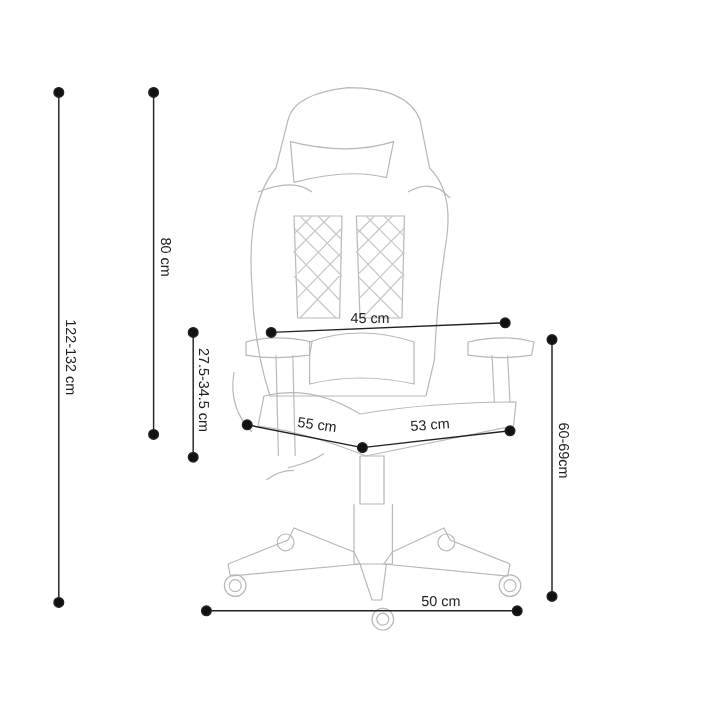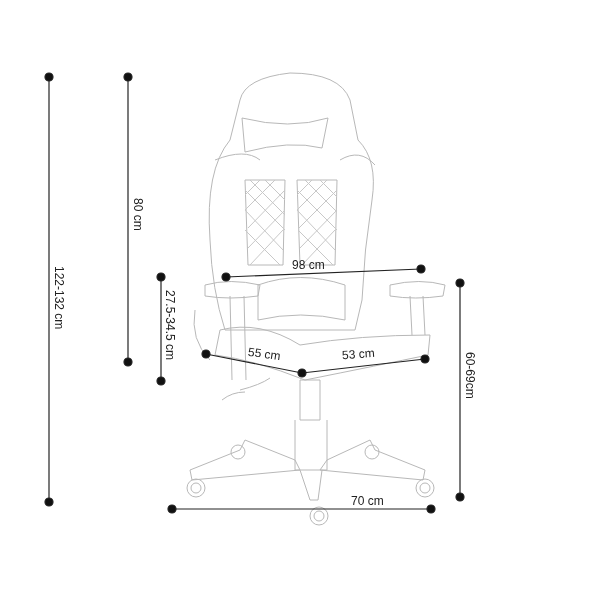--- a/index.html
+++ b/index.html
@@ -78,18 +78,18 @@
         <circle cx="460" cy="497" r="4"></circle>
       <line x1="172" y1="509" x2="431" y2="509"></line>
         <circle cx="172" cy="509" r="4"></circle>
         <circle cx="431" cy="509" r="4"></circle>
     </g>
   </svg>
 
   <div class="lbl rot" style="left:66px;top:266px;">122-132 cm</div>
   <div class="lbl rot" style="left:145px;top:198px;">80 cm</div>
   <div class="lbl rot" style="left:177px;top:290px;">27.5-34.5 cm</div>
-  <div class="lbl" style="left:292px;top:258px;">98 cm</div>
+  <div class="lbl" style="left:292px;top:258px;">45 cm</div>
   <div class="lbl" style="left:248px;top:347px;transform:rotate(8deg);">55 cm</div>
   <div class="lbl" style="left:342px;top:347px;transform:rotate(-4deg);">53 cm</div>
   <div class="lbl rot" style="left:477px;top:352px;">60-69cm</div>
-  <div class="lbl" style="left:351px;top:494px;">70 cm</div>
+  <div class="lbl" style="left:351px;top:494px;">50 cm</div>
 </div>
 
 </body></html>

